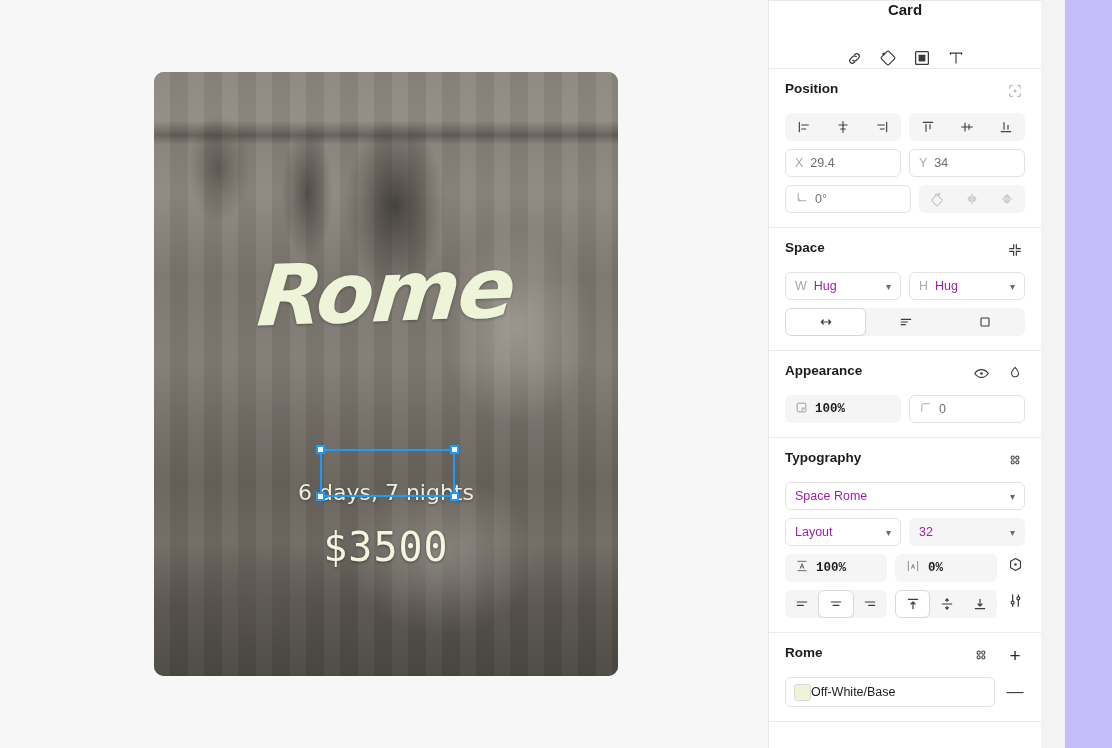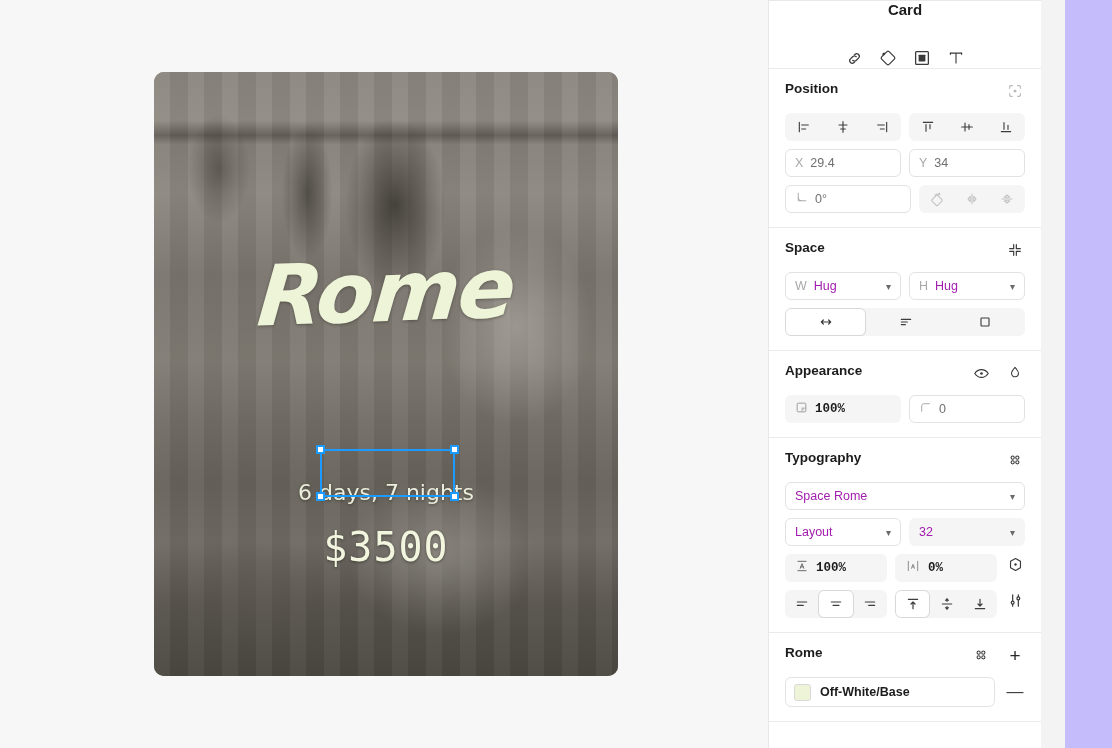--- a/index.html
+++ b/index.html
@@ -276,28 +276,26 @@
   .select .chev { color: #6a6a6a; font-size: 10px; }
 
   .swatchrow {
     display: flex;
     align-items: center;
     gap: 10px;
   }
   .swatch-field {
     display: flex;
     align-items: center;
-    gap: 9px;
     height: 30px;
     padding: 0 8px;
     border: 1px solid #e2e2e2;
     border-radius: 6px;
     flex: 1;
     cursor: pointer;
-    font-weight: bold;
   }
   .swatch {
     width: 17px; height: 17px;
     border-radius: 3px;
     border: 1px solid #d9d9d9;
   }
   .swatch-name { font-size: 12.5px; color: #1c1c1c; }
   .minus {
     width: 20px; height: 20px;
     display: flex; align-items: center; justify-content: center;

